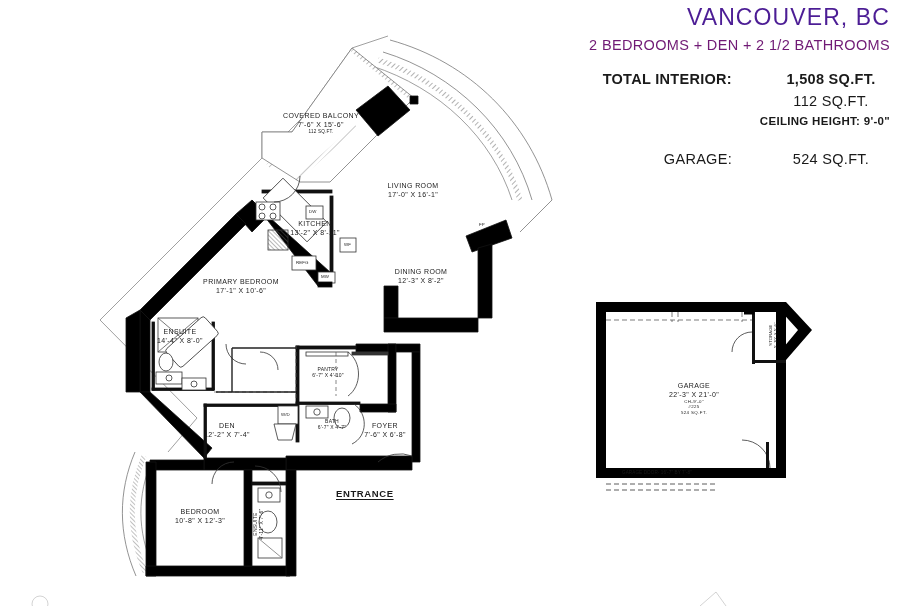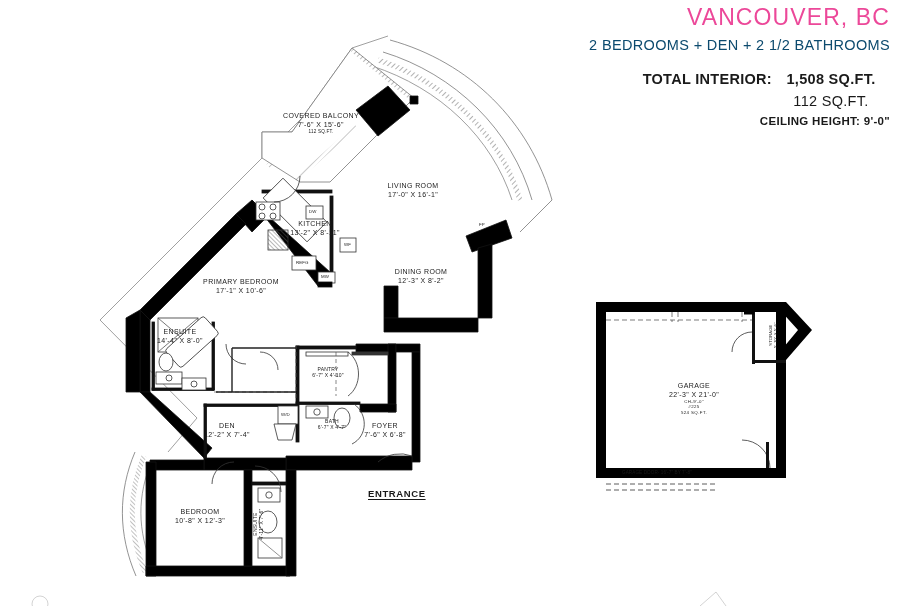--- a/index.html
+++ b/index.html
@@ -22,35 +22,36 @@
     position: absolute;
     right: 20px;
     top: 4px;
     width: 420px;
     text-align: right;
   }
   #header .city {
     font-size: 23px;
     letter-spacing: 1.1px;
     font-weight: 400;
-    color: #ec4899;
+    color: #4c1d95;
     line-height: 1.15;
     margin-bottom: 7px;
   }
   #header .config {
     font-size: 14.5px;
     letter-spacing: 0.35px;
-    color: #0c4a6e;
+    color: #701a75;
     margin-bottom: 16px;
   }
   .spec-row {
     display: flex;
     justify-content: flex-end;
     align-items: baseline;
     line-height: 1.5;
+    gap: 40px;
   }
   .spec-label {
     font-size: 14.5px;
     letter-spacing: 0.3px;
   }
   .spec-value {
     font-size: 14.5px;
     letter-spacing: 0.3px;
     width: 118px;
     text-align: center;
@@ -122,20 +123,24 @@
     <span class="spec-label">TOTAL INTERIOR:</span>
     <span class="spec-value">1,508 SQ.FT.</span>
   </div>
 
   <div class="spec-row">
     <span class="spec-value">112 SQ.FT.</span>
   </div>
 
   <div class="ceiling">CEILING HEIGHT: 9'-0"</div>
 
+  <div class="spec-row garage-row">
+    <span class="spec-label">GARAGE:</span>
+    <span class="spec-value">524 SQ.FT.</span>
+  </div>
 </div>
 
 <div id="plan-canvas">
 <svg width="910" height="606" viewBox="0 0 910 606" xmlns="http://www.w3.org/2000/svg">
   <defs>
     <pattern id="hatch" width="4" height="4" patternTransform="rotate(45)" patternUnits="userSpaceOnUse">
       <line x1="0" y1="0" x2="0" y2="4" stroke="#555" stroke-width="1.1"></line>
     </pattern>
     <pattern id="hatchv" width="3" height="3" patternTransform="rotate(135)" patternUnits="userSpaceOnUse">
       <line x1="0" y1="0" x2="0" y2="3" stroke="#666" stroke-width="0.9"></line>
@@ -407,21 +412,21 @@
   <span class="dim">4'-11" X 7'-6"</span>
 </div>
 
 <span class="appliance" style="left:309px; top:209px;">DW</span>
 <span class="appliance" style="left:344px; top:242px;">WF</span>
 <span class="appliance" style="left:296px; top:260px;">REFG</span>
 <span class="appliance" style="left:321px; top:274px;">MW</span>
 <span class="appliance" style="left:281px; top:412px;">W/D</span>
 <span class="appliance" style="left:479px; top:222px;">FP</span>
 
-<span class="entrance" style="left:368px; top:488px;">ENTRANCE</span>
+<span class="entrance" style="left:336px; top:488px;">ENTRANCE</span>
 
 <div class="lbl small" style="left:642px; top:382px; width:104px;">
   <span class="name">GARAGE</span>
   <span class="dim">22'-3" X 21'-0"</span>
   <span class="sub" style="font-size:4.4px;">CH-9'-0"</span>
   <span class="sub" style="font-size:4.4px;">#225</span>
   <span class="sub" style="font-size:4.4px;">524 SQ.FT.</span>
 </div>
 
 <div class="lbl micro vert" style="left:733px; top:330px; width:80px;">

